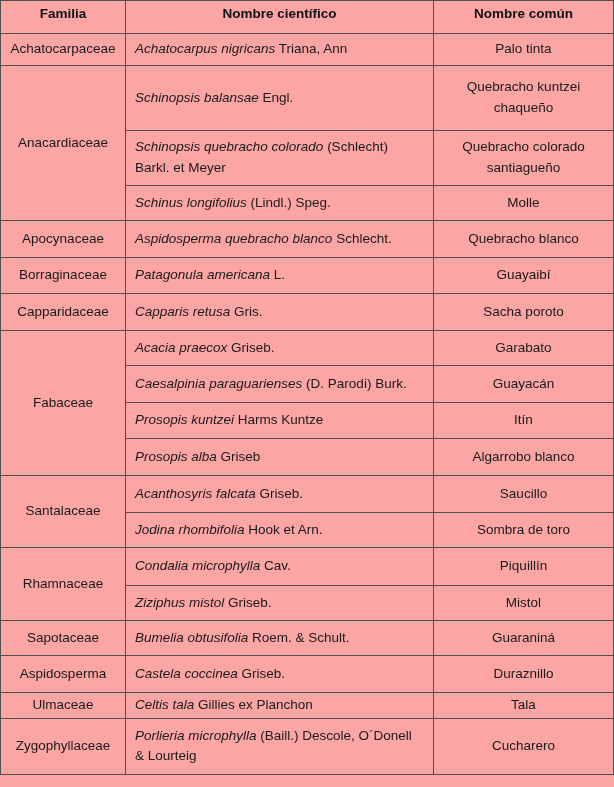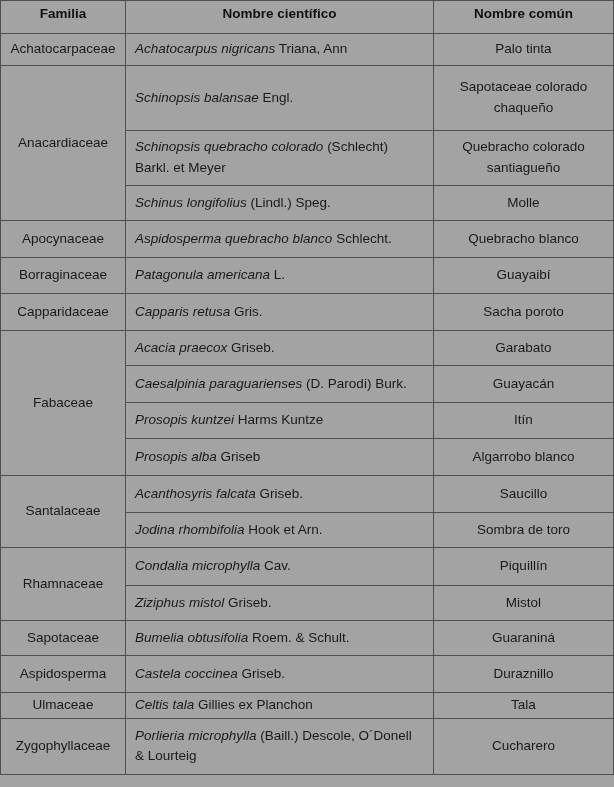--- a/index.html
+++ b/index.html
@@ -8,21 +8,21 @@
     background: #ffffff;
   }
   body {
     width: 614px;
     font-family: "Liberation Sans", sans-serif;
     color: #1a1a1a;
   }
   .page {
     width: 614px;
     height: 787px;
-    background: #a3a3a3;
+    background: #fca5a5;
     box-sizing: border-box;
     padding: 0;
   }
   table.species {
     border-collapse: collapse;
     table-layout: fixed;
     width: 613px;
     margin: 0;
   }
   table.species col.c-familia { width: 125px; }
@@ -84,21 +84,21 @@
     </thead>
     <tbody id="table-body">
         <tr style="height: 32px;">
           <td class="family-cell" rowspan="1">Achatocarpaceae</td>
           <td class="sci-cell"><i>Achatocarpus nigricans</i> Triana, Ann</td>
           <td class="common-cell">Palo tinta</td>
         </tr>
         <tr style="height: 65px;">
           <td class="family-cell" rowspan="3">Anacardiaceae</td>
           <td class="sci-cell"><i>Schinopsis balansae</i> Engl.</td>
-          <td class="common-cell">Sapotaceae colorado chaqueño</td>
+          <td class="common-cell">Quebracho kuntzei chaqueño</td>
         </tr>
         <tr style="height: 55px;">
           <td class="sci-cell"><i>Schinopsis quebracho colorado</i> (Schlecht) Barkl. et Meyer</td>
           <td class="common-cell">Quebracho colorado santiagueño</td>
         </tr>
         <tr style="height: 35px;">
           <td class="sci-cell"><i>Schinus longifolius</i> (Lindl.) Speg.</td>
           <td class="common-cell">Molle</td>
         </tr>
         <tr style="height: 37px;">

